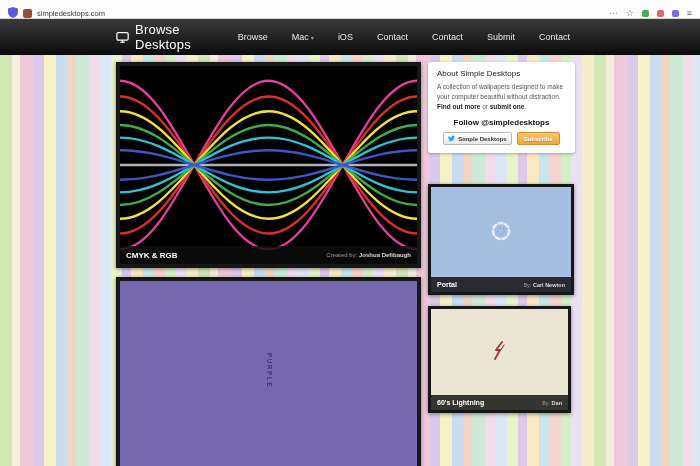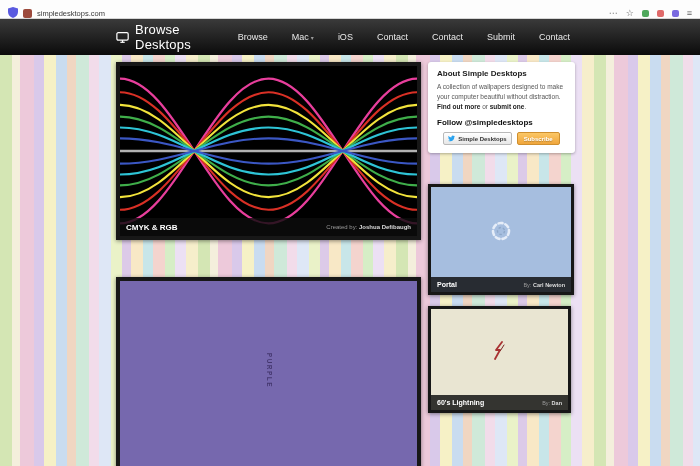--- a/index.html
+++ b/index.html
@@ -32,44 +32,44 @@
   
   .thumb { position:absolute; border:4px solid #171717; box-shadow:0 1px 4px rgba(0,0,0,.45);
     background:#000; cursor:pointer; }
   .thumb-inner { position:relative; width:100%; height:100%; overflow:hidden; }
   .caption { position:absolute; left:0; right:0; bottom:0; background:rgba(12,12,12,.82);
     display:flex; justify-content:space-between; align-items:center; padding:0 6px; }
   .caption .cap-title { color:#fff; font-weight:bold; }
   .caption .cap-credit { color:#9a9a9a; }
   .caption .cap-credit .cred-name { color:#dcdcdc; font-weight:bold; }
 
-  .thumb-featured { left:116px; top:62px; width:305px; height:178px; }
+  .thumb-featured { left:116px; top:62px; width:305px; height:206px; }
   .thumb-featured .caption { height:18px; }
   .thumb-featured .cap-title { font-size:8px; }
   .thumb-featured .cap-credit { font-size:6px; }
   .wave-svg { position:absolute; inset:0; width:100%; height:100%; }
 
   .thumb-purple { left:116px; top:277px; width:305px; height:215px; }
   .purple-mark { position:absolute; left:50%; top:86px; transform:translateX(-50%) rotate(90deg);
     font-size:6.5px; font-weight:bold; letter-spacing:1.5px; color:rgba(28,14,58,.55); }
 
   .thumb-portal { left:428px; top:184px; width:146px; height:111px; border-width:3px; }
   .thumb-lightning { left:428px; top:306px; width:143px; height:107px; border-width:3px; }
   .thumb-small .caption { height:15px; }
   .thumb-small .cap-title { font-size:7px; }
   .thumb-small .cap-credit { font-size:5.5px; }
   .center-art { position:absolute; left:50%; top:42%; transform:translate(-50%,-50%); }
 
   
   .about-card { position:absolute; left:428px; top:62px; width:147px; background:#fff;
     border-radius:3px; box-shadow:0 1px 3px rgba(0,0,0,.3); padding:7px 9px 8px; z-index:5; }
-  .about-title { font-size:8px; font-weight:bold; color:#1b1b1b; margin-bottom:4px; }
+  .about-title { font-size:8px; font-weight:normal; color:#1b1b1b; margin-bottom:4px; }
   .about-body { font-size:6.5px; line-height:1.5; color:#565656; }
   .about-link { color:#222; font-weight:bold; cursor:pointer; }
-  .follow-heading { font-size:8px; font-weight:bold; color:#101010; text-align:left; margin-top:7px; }
+  .follow-heading { font-size:8px; font-weight:bold; color:#101010; text-align:center; margin-top:7px; }
   .tw-row { display:flex; align-items:center; justify-content:center; gap:5px; margin-top:5px; }
   .tw-btn { display:flex; align-items:center; gap:3px; border:1px solid #b9b9b9; border-radius:2px;
     background:linear-gradient(#ffffff,#e7e7e7); font-size:6px; font-weight:bold; color:#333;
     padding:2px 4px; cursor:pointer; }
   .sub-btn { border:1px solid #cf8f2e; border-radius:2px; background:linear-gradient(#fbc766,#f0a63c);
     font-size:6px; font-weight:bold; color:#fff; padding:2.5px 6px; text-shadow:0 1px 1px rgba(0,0,0,.25);
     cursor:pointer; }
 </style>
 </head>
 <body>

